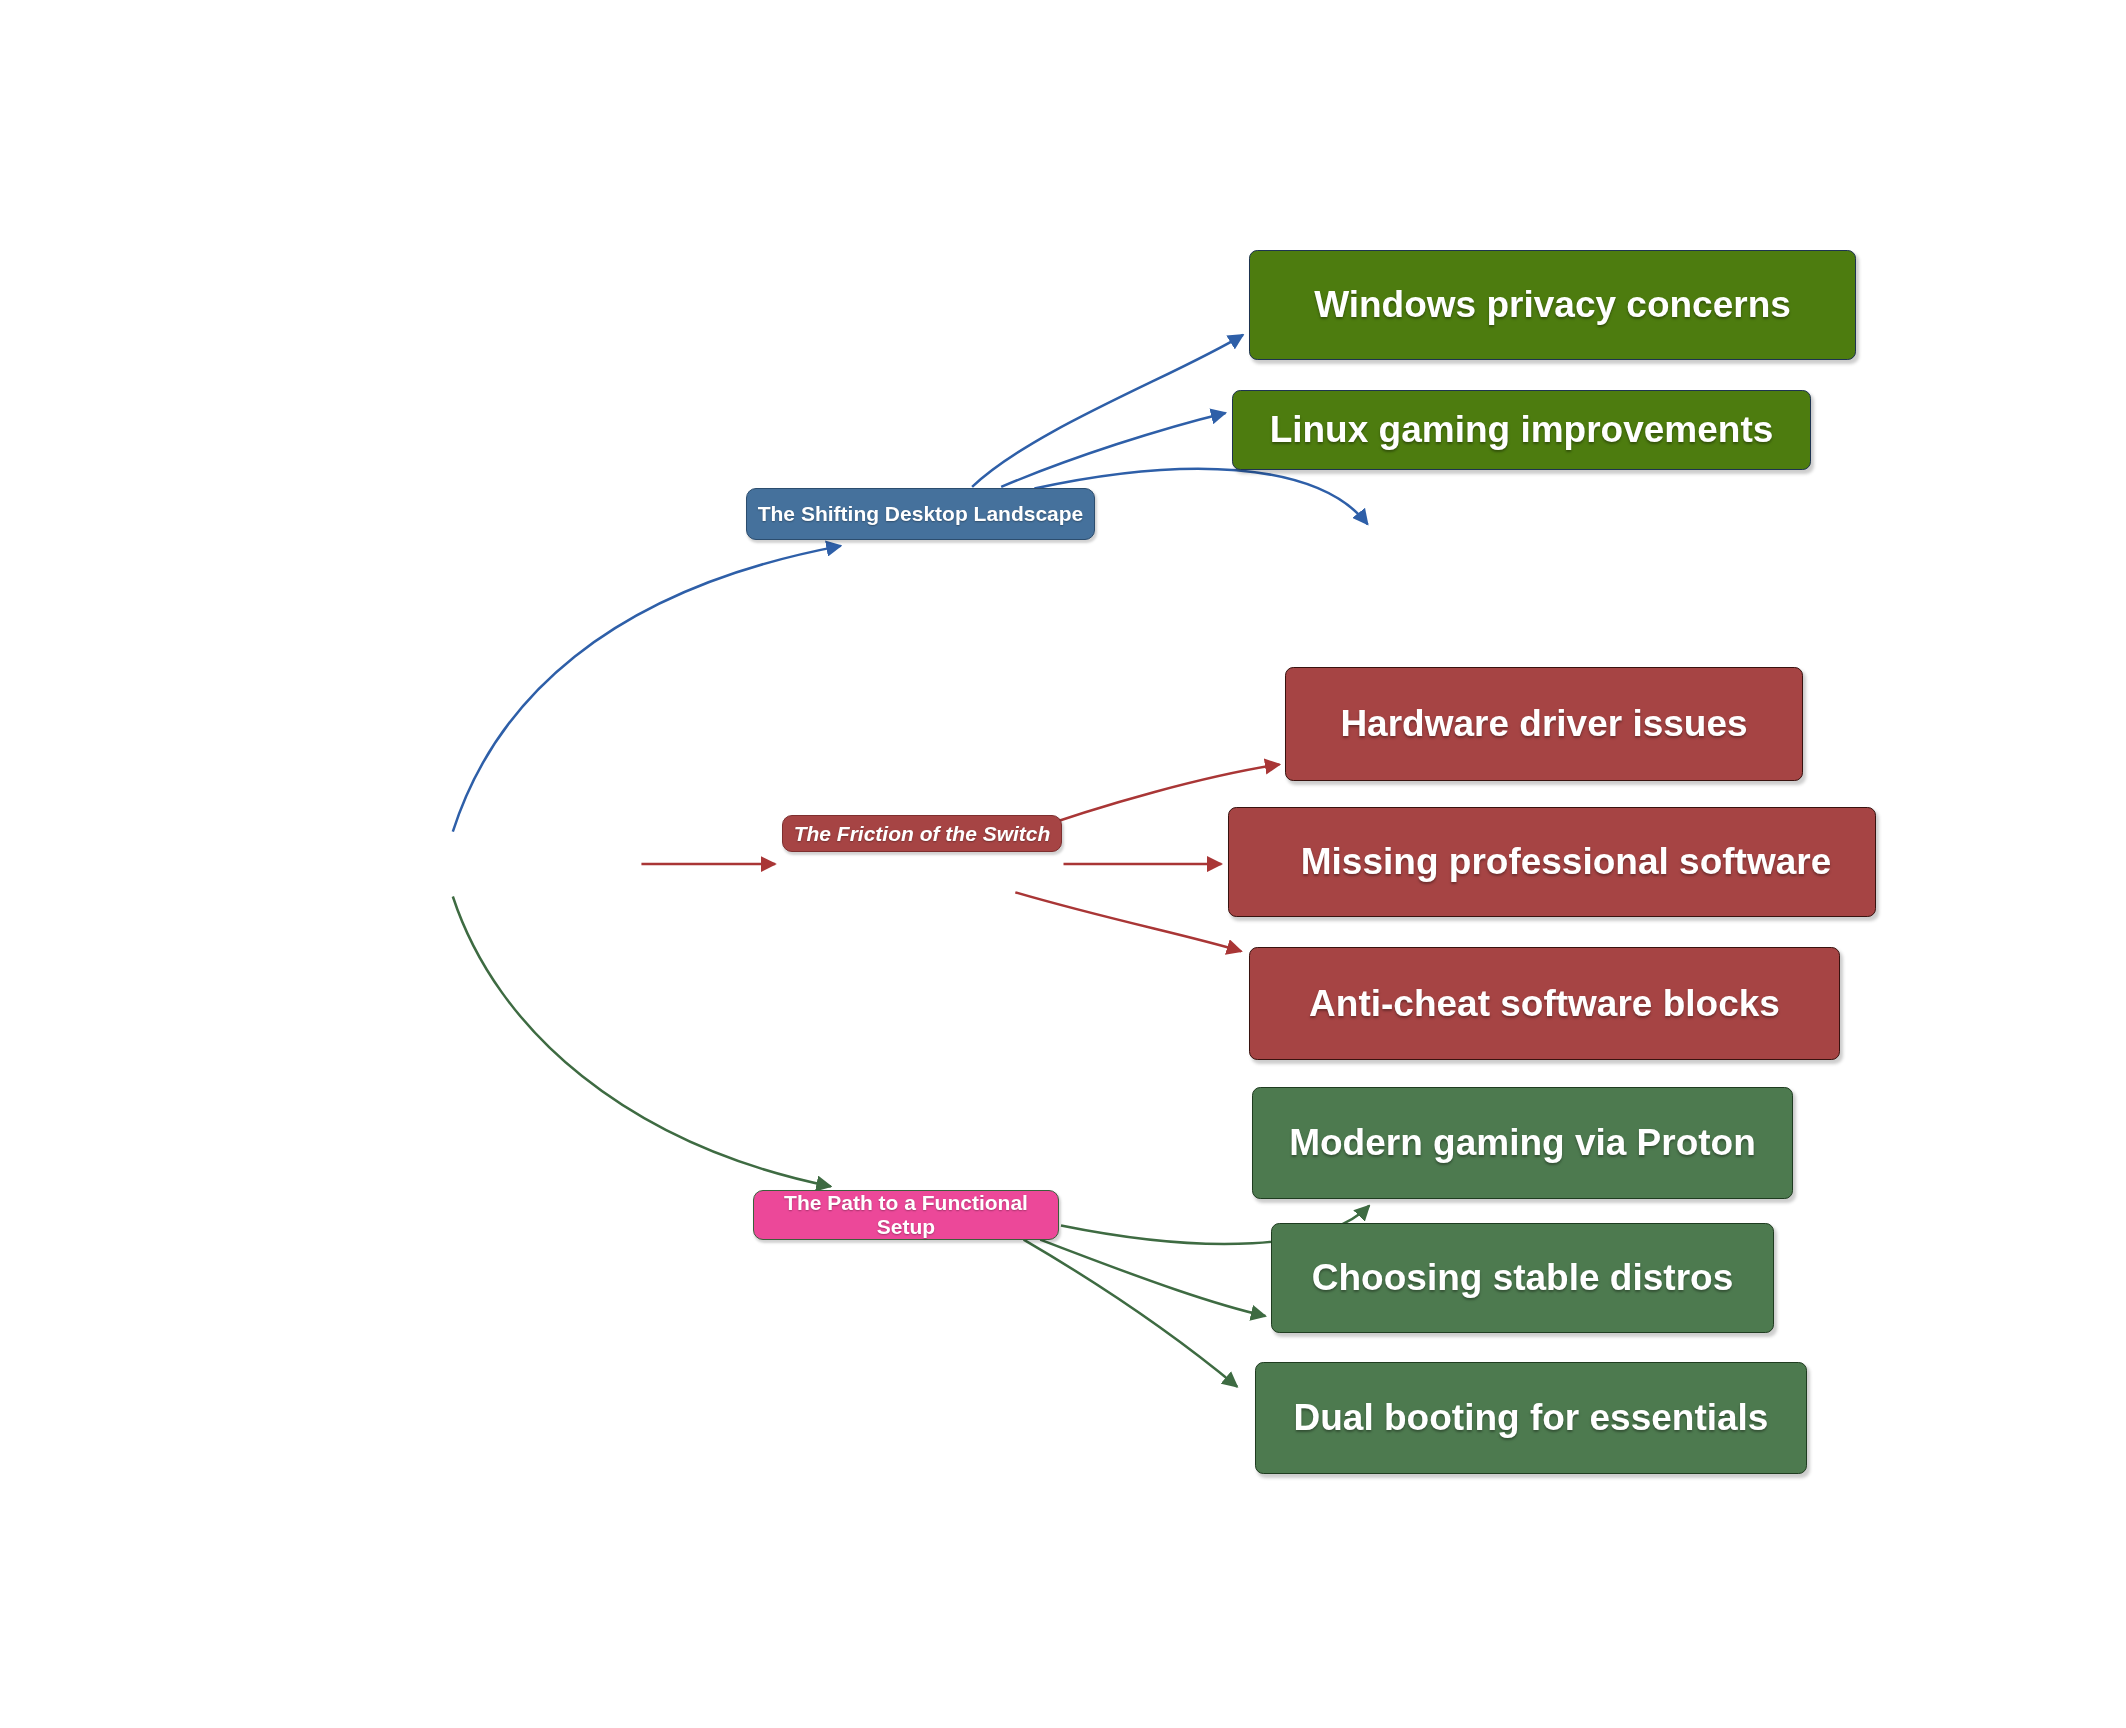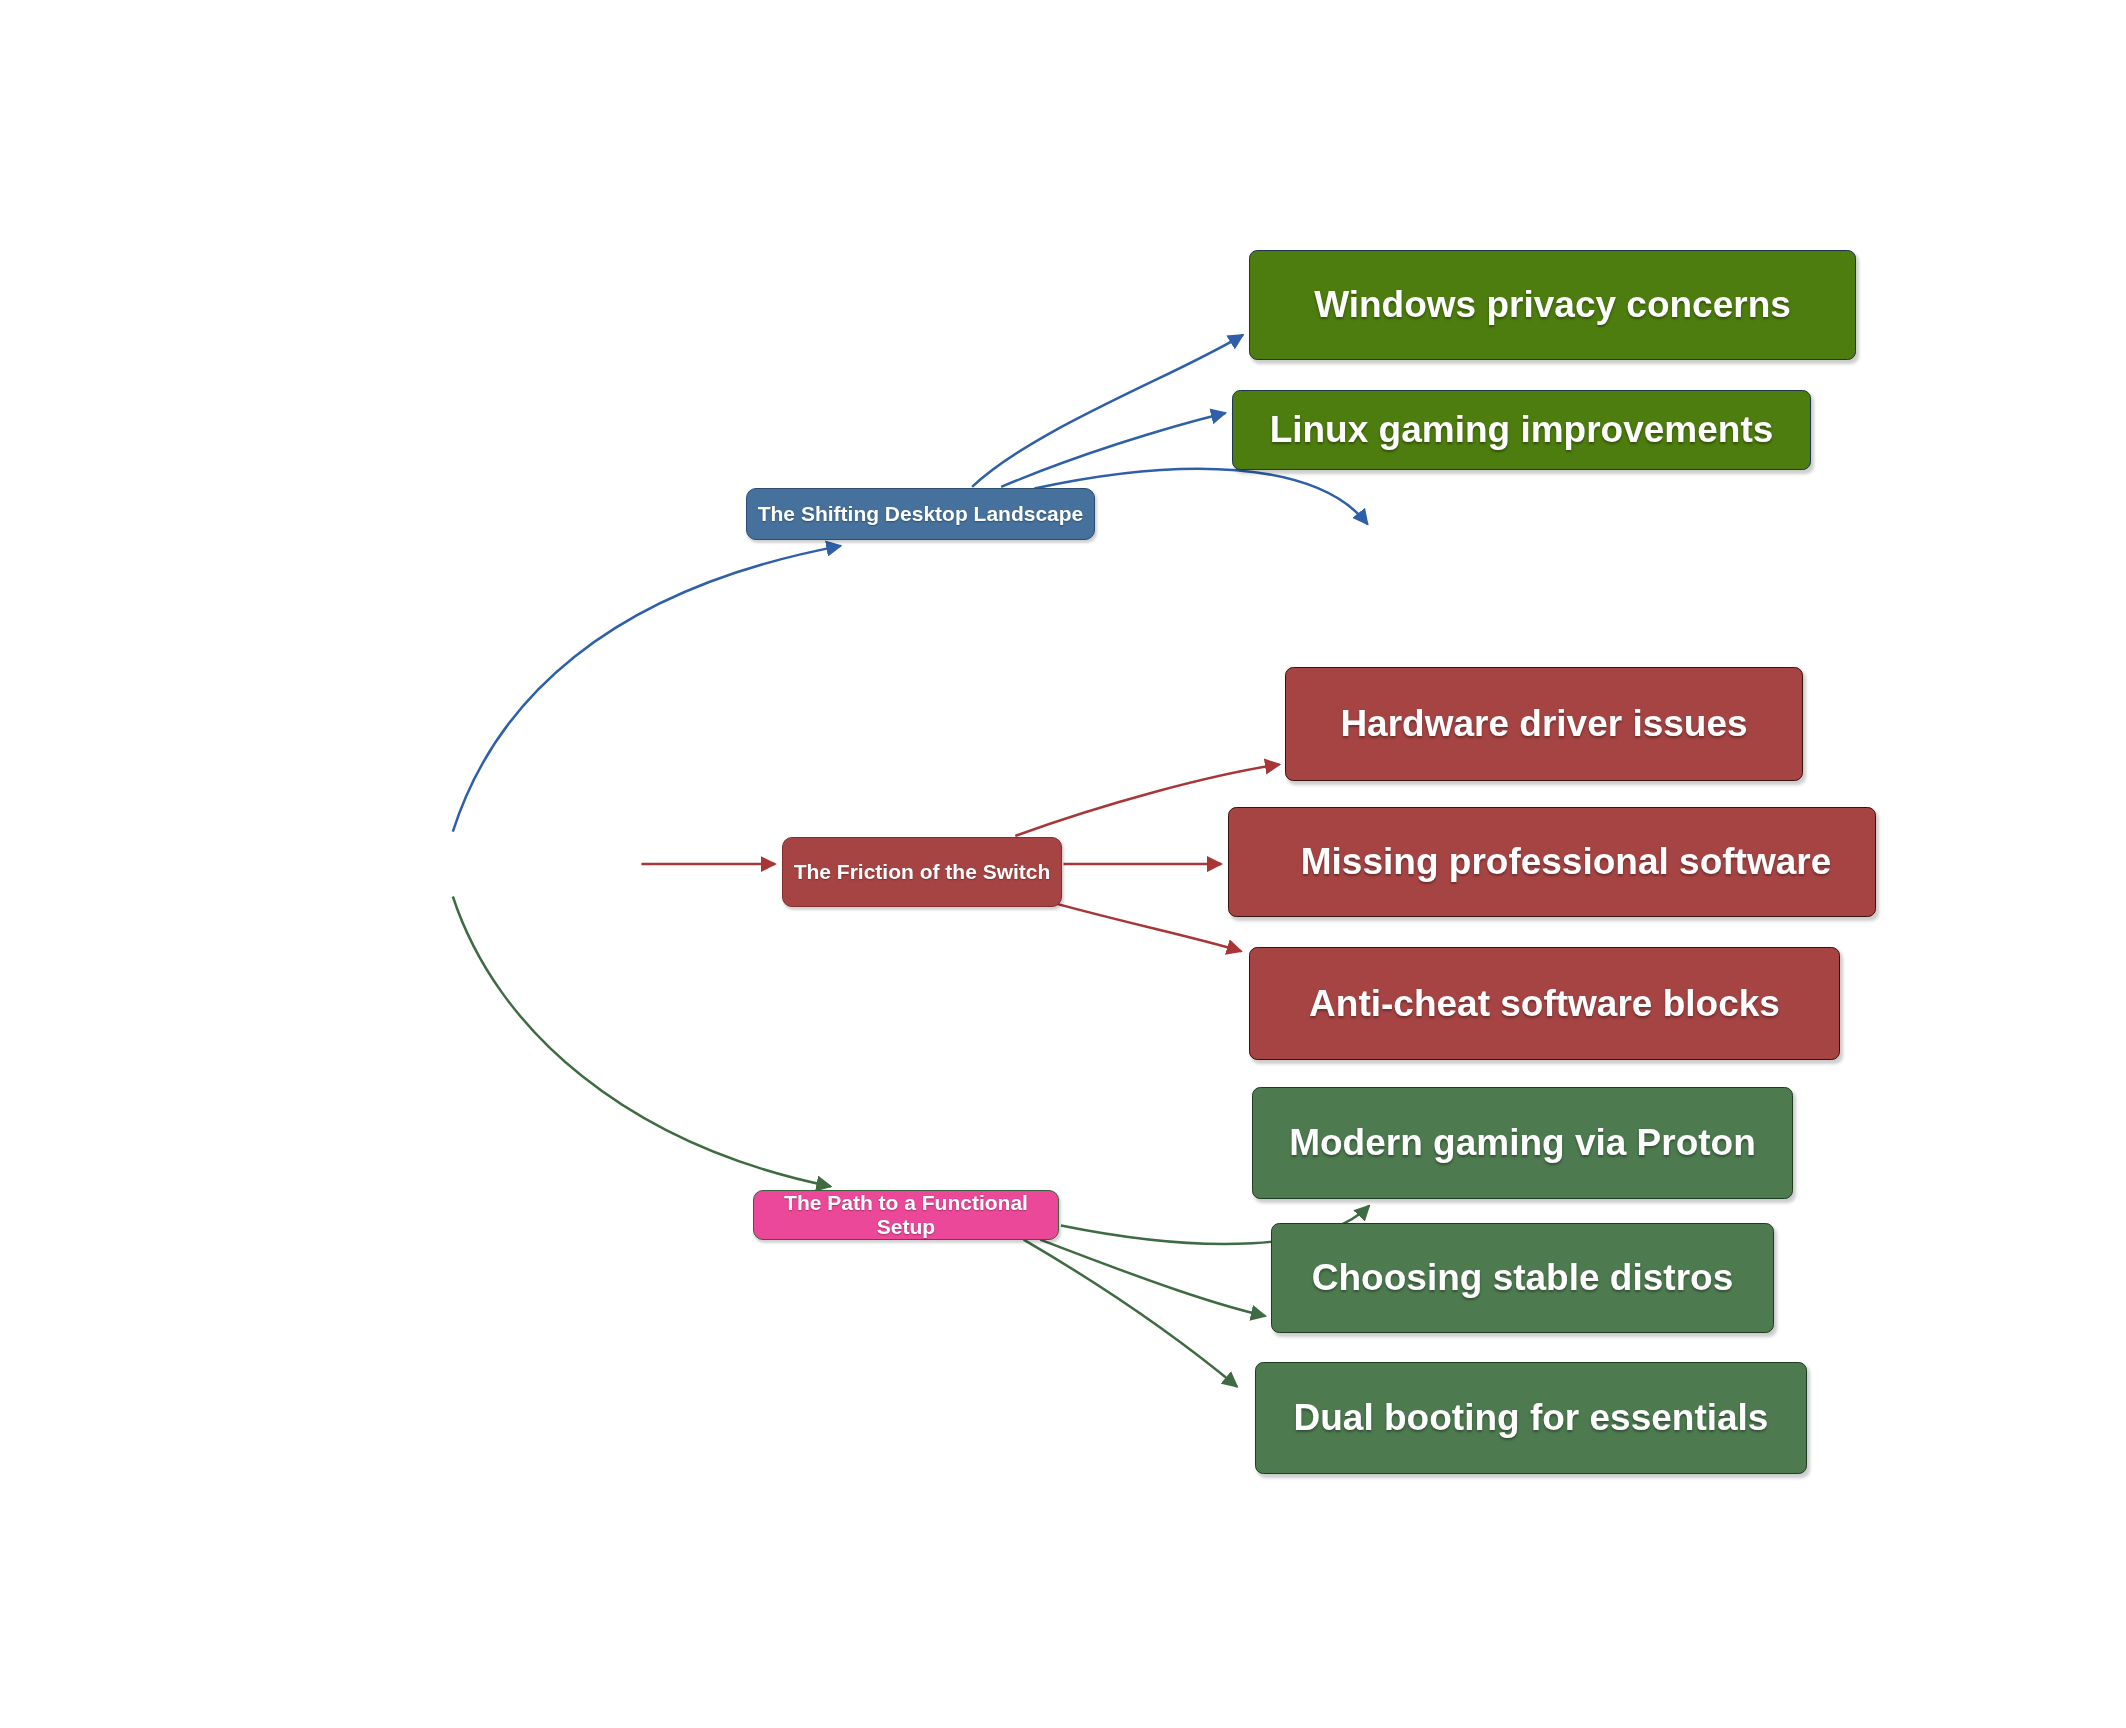--- a/index.html
+++ b/index.html
@@ -74,21 +74,21 @@
     <path class="edge edge-green" d="M1277,1475 C1450,1510 1595,1505 1648,1451" marker-end="url(#m-green)"></path>
     <path class="edge edge-green" d="M1252,1492 C1390,1545 1462,1570 1523,1584" marker-end="url(#m-green)"></path>
     <path class="edge edge-green" d="M1232,1492 C1352,1562 1436,1625 1489,1669" marker-end="url(#m-green)"></path>
   </svg>
 
 
   <div class="node node-branch blue-branch" style="left:746px;top:488px;width:349px;height:52px;">
     <span>The Shifting Desktop Landscape</span>
   </div>
 
-  <div class="node node-branch red-branch" style="left:782px;top:837px;width:280px;height:70px;">
+  <div class="node node-branch red-branch" style="left:782px;top:815px;width:280px;height:37px;font-style:italic;">
     <span>The Friction of the Switch</span>
   </div>
 
   <div class="node node-branch green-branch" style="left:753px;top:1190px;width:306px;height:50px;">
     <span>The Path to a Functional Setup</span>
   </div>
 
   <div class="node node-child blue-fill" style="left:1249px;top:250px;width:607px;height:110px;">
     <span>Windows privacy concerns</span>
   </div>

